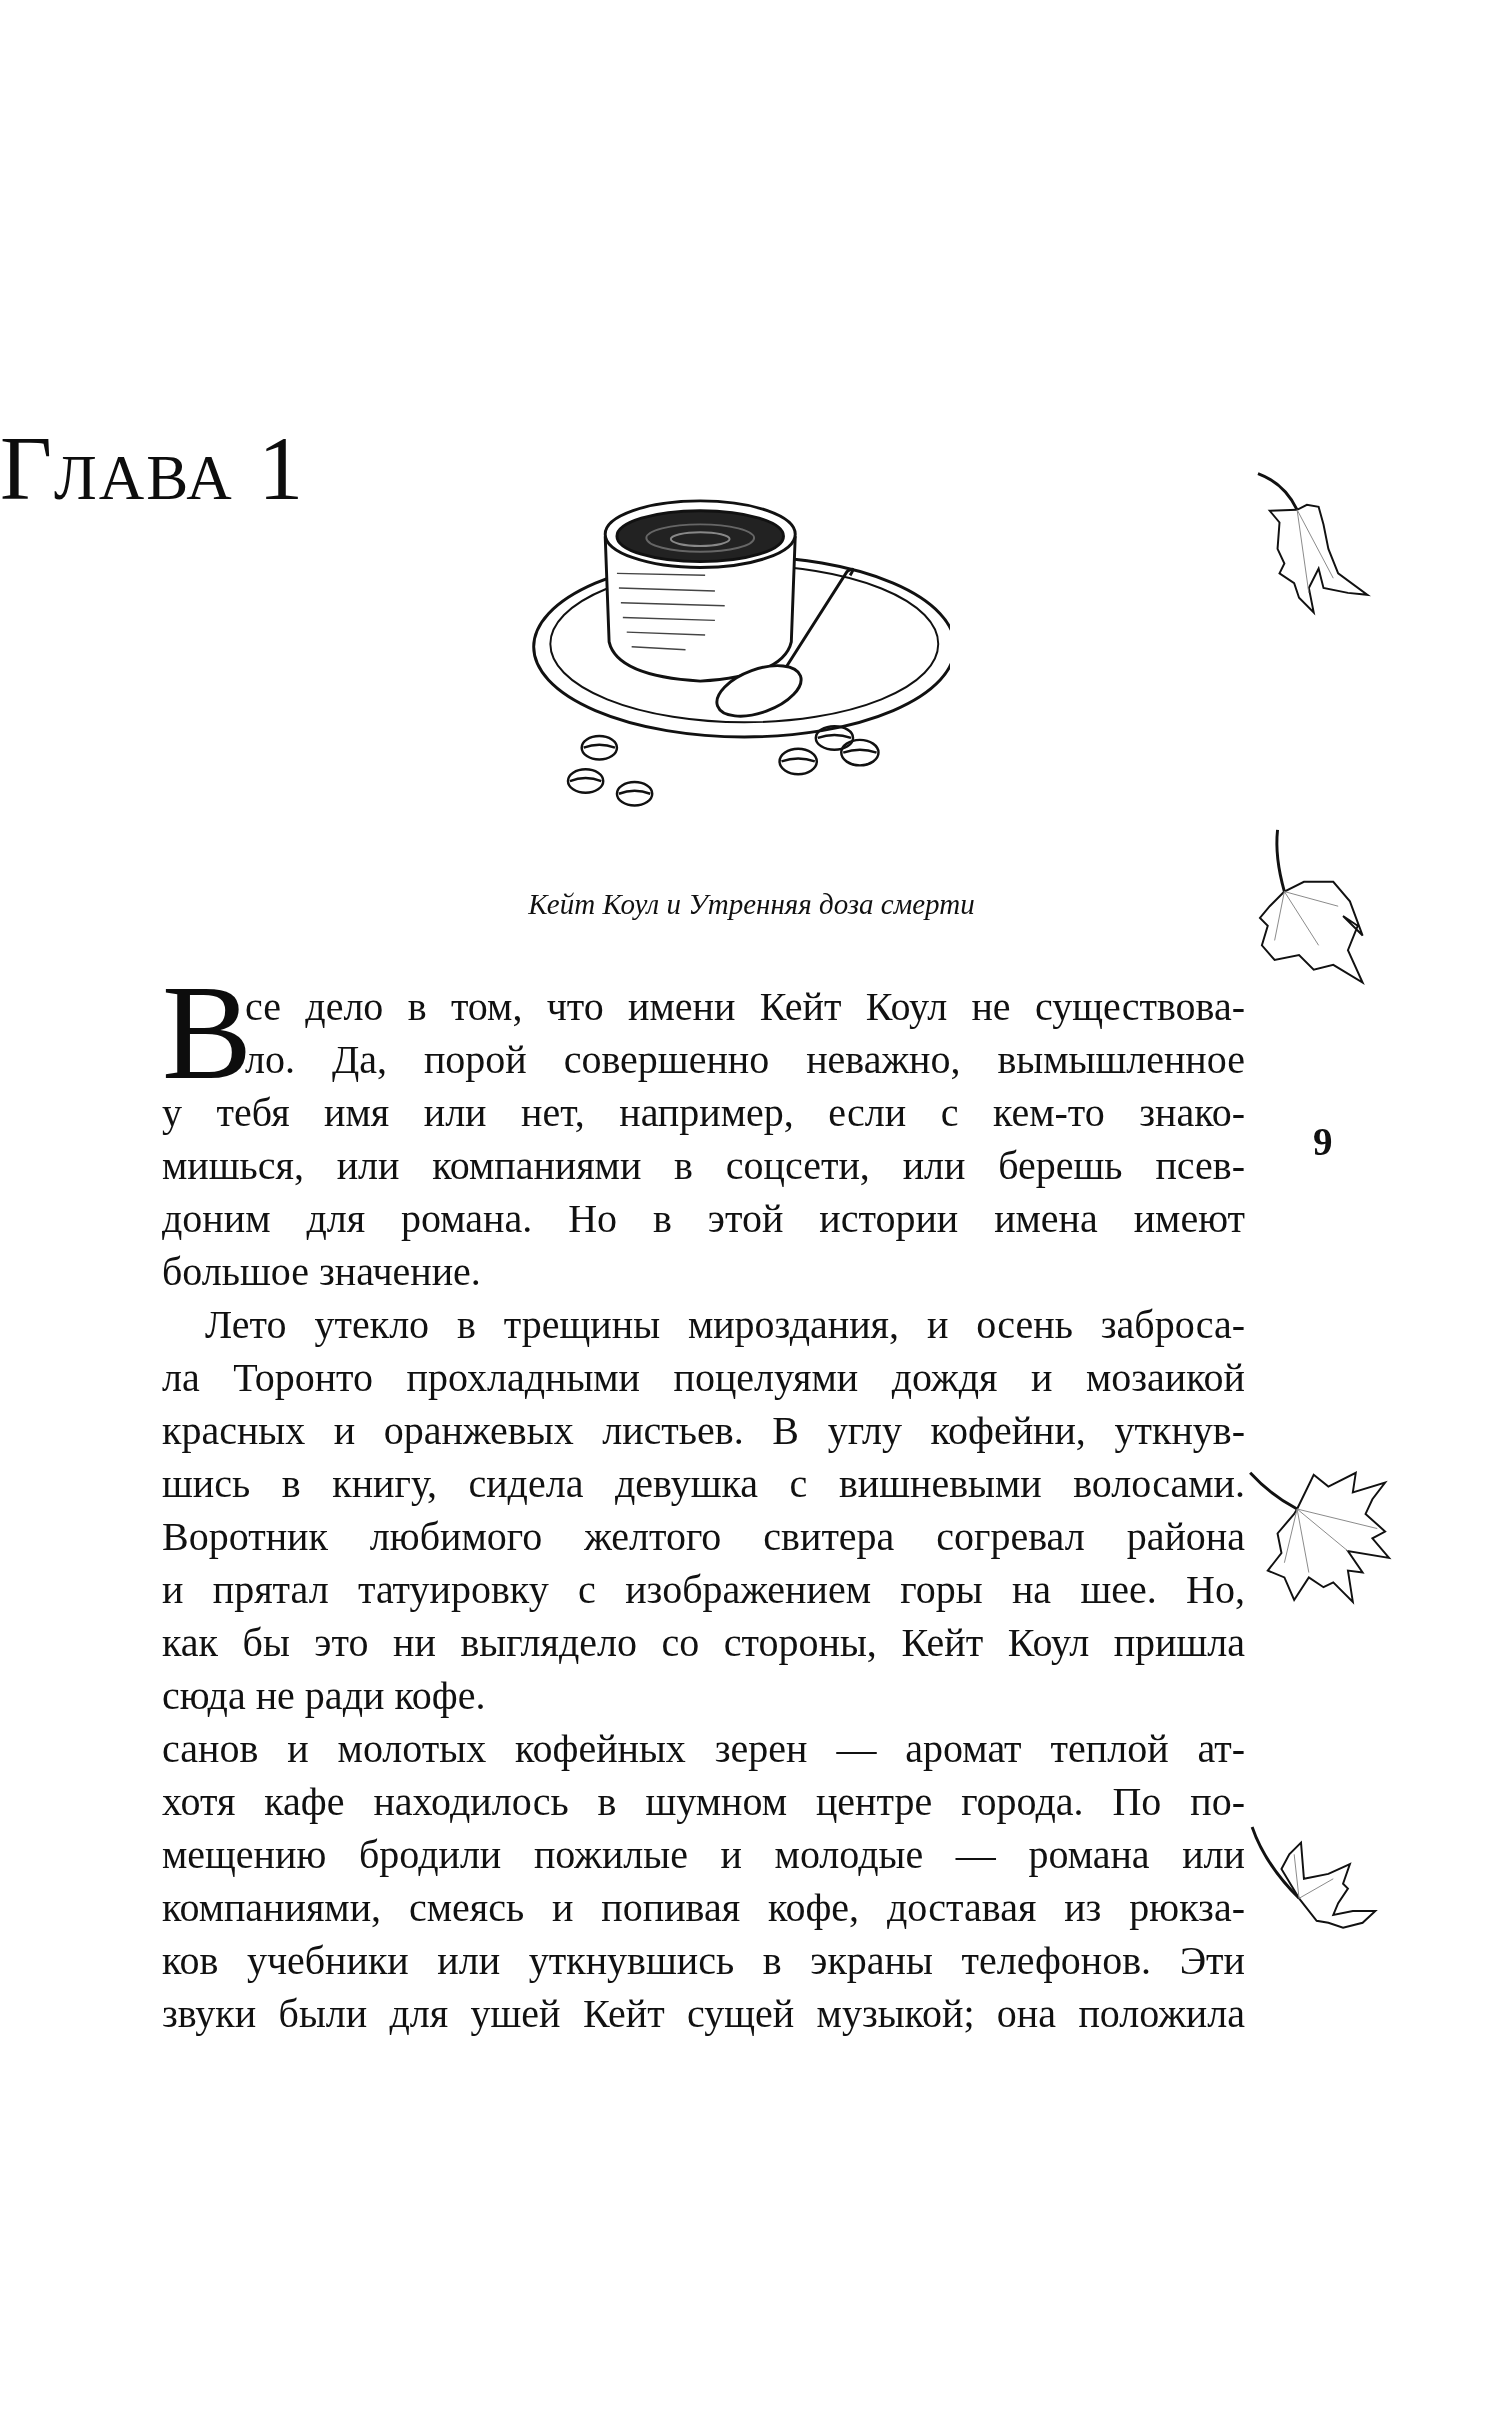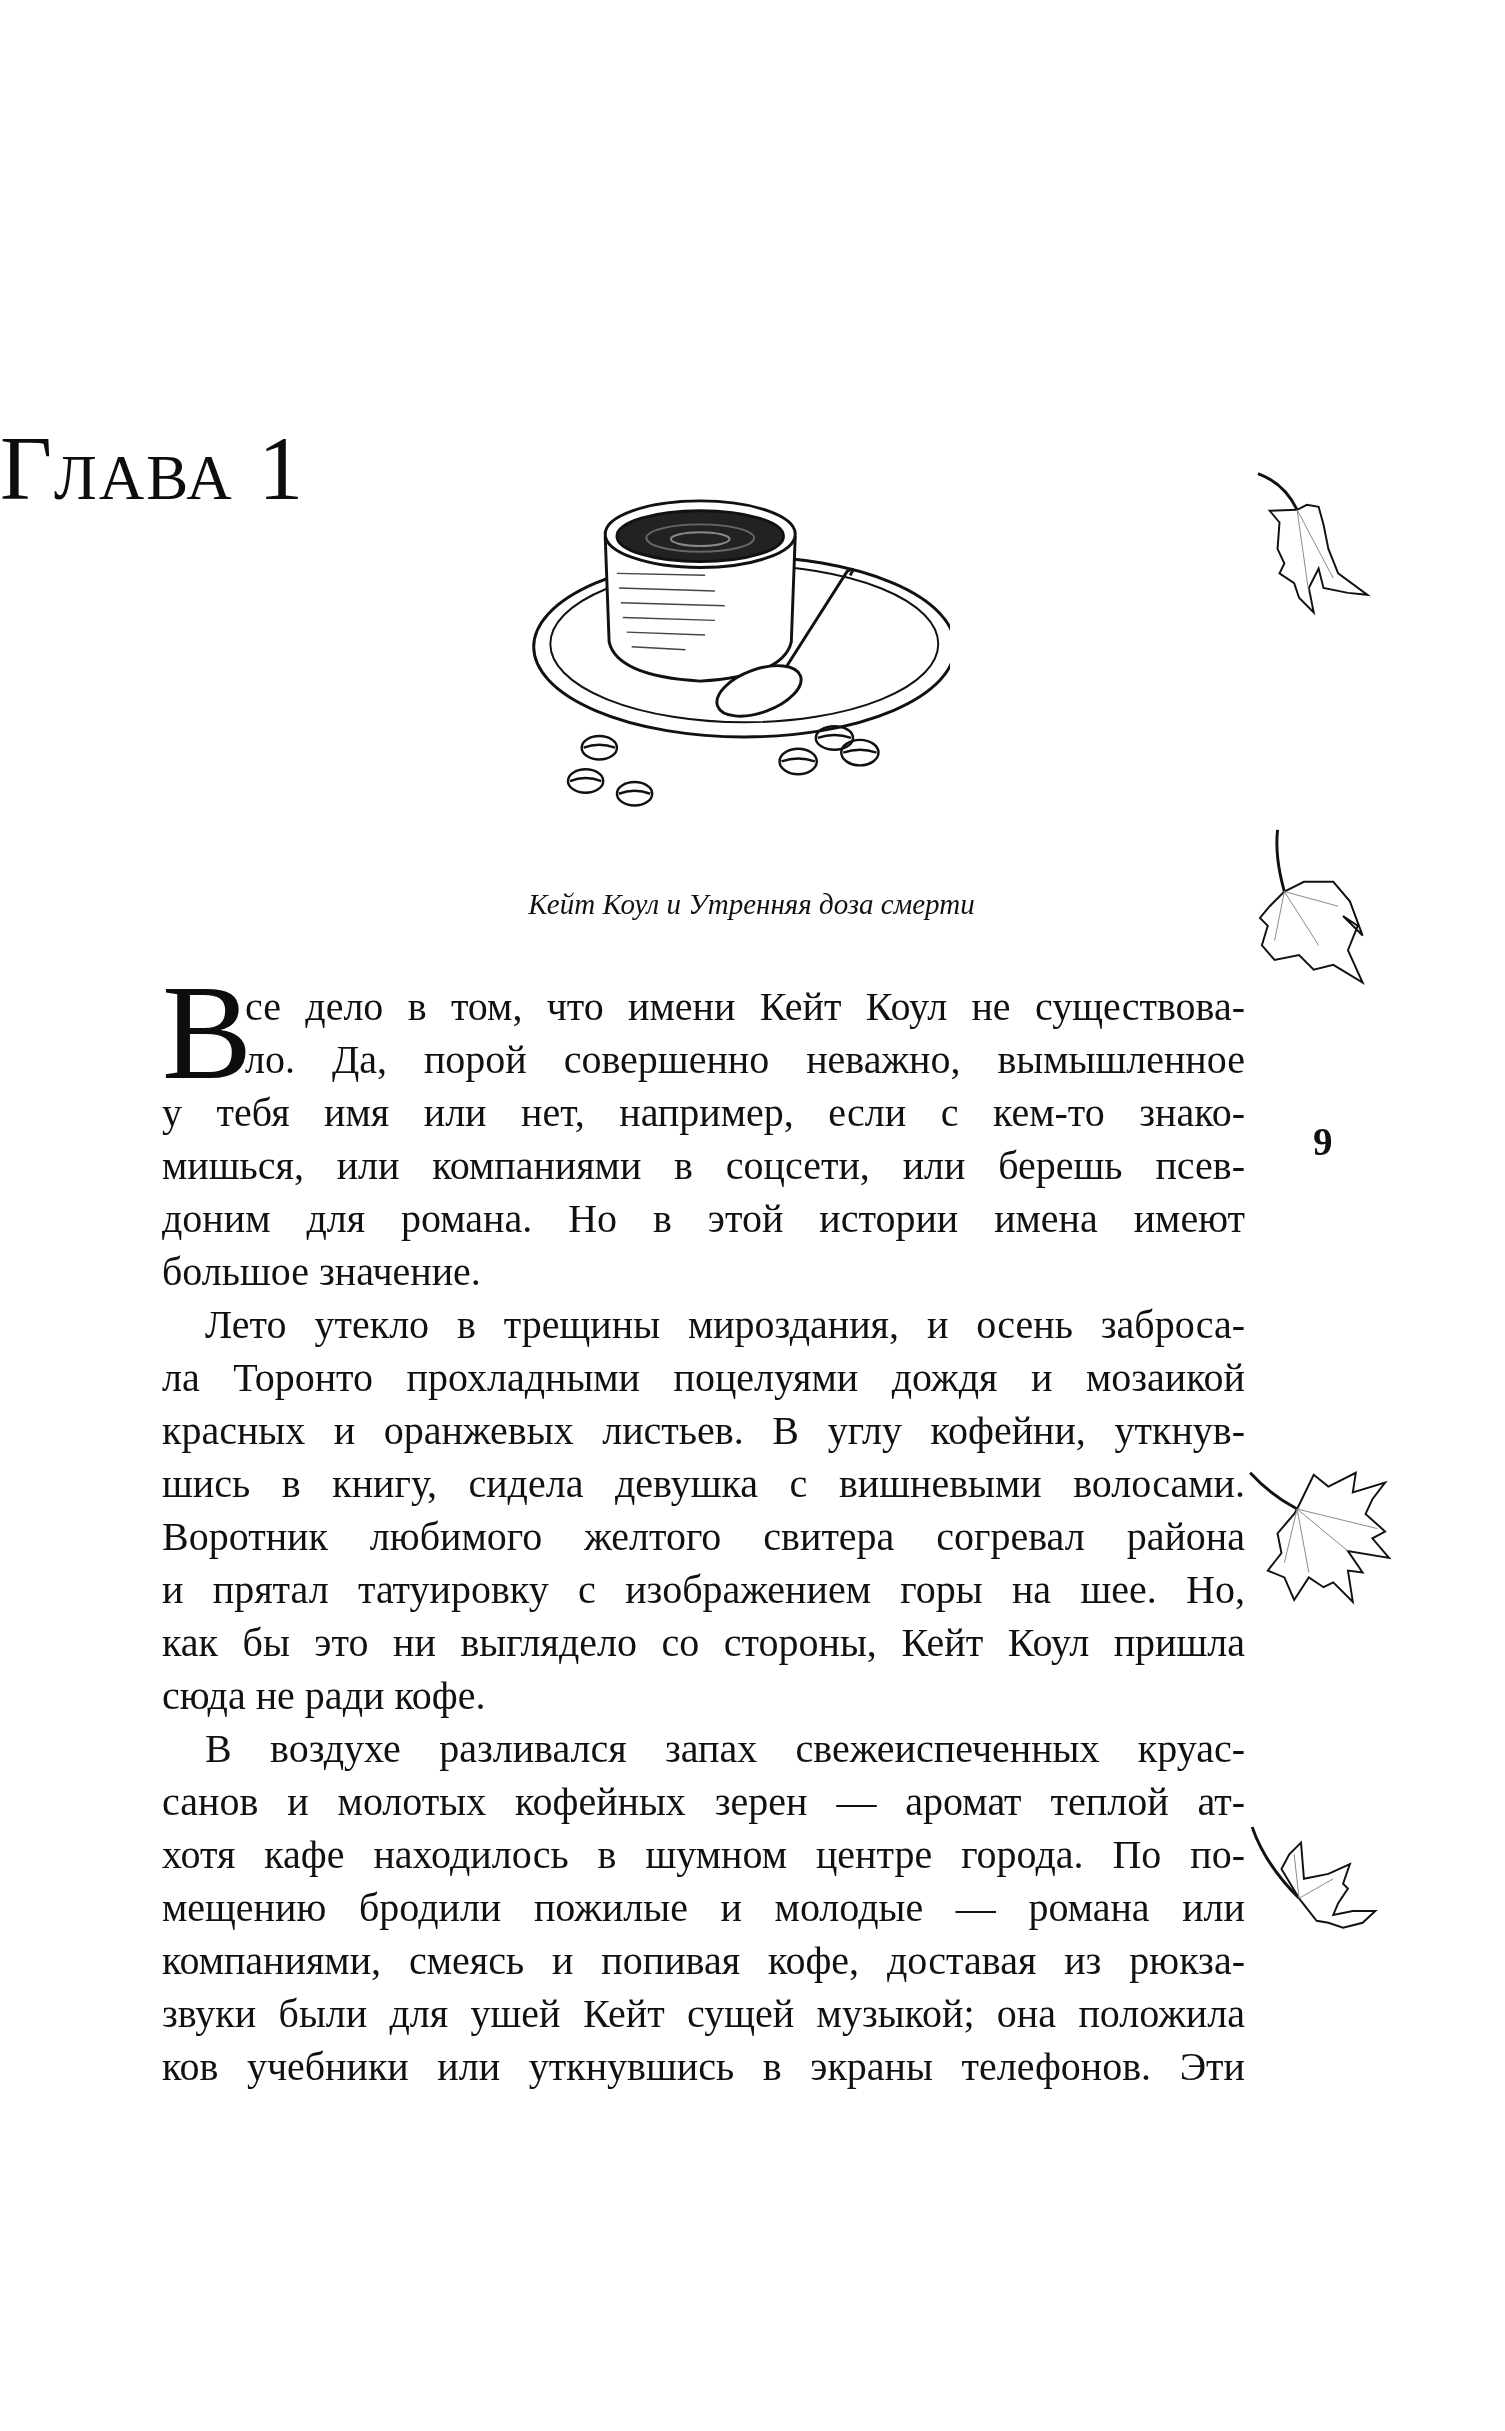--- a/index.html
+++ b/index.html
@@ -160,27 +160,26 @@
     <span class="line">ла Торонто прохладными поцелуями дождя и мозаикой</span>
     <span class="line">красных и оранжевых листьев. В углу кофейни, уткнув-</span>
     <span class="line">шись в книгу, сидела девушка с вишневыми волосами.</span>
     <span class="line">Воротник любимого желтого свитера согревал района</span>
     <span class="line">и прятал татуировку с изображением горы на шее. Но,</span>
     <span class="line">как бы это ни выглядело со стороны, Кейт Коул пришла</span>
     <span class="line last">сюда не ради кофе.</span>
   </div>
 
   <div>
-    <span class="line indent">В воздухе разливался запах свежеиспеченных круас-</span>
     <span class="line">санов и молотых кофейных зерен — аромат теплой ат-</span>
     <span class="line">хотя кафе находилось в шумном центре города. По по-</span>
     <span class="line">мещению бродили пожилые и молодые — романа или</span>
     <span class="line">компаниями, смеясь и попивая кофе, доставая из рюкза-</span>
+    <span class="line">ков учебники или уткнувшись в экраны телефонов. Эти</span>
     <span class="line">звуки были для ушей Кейт сущей музыкой; она положила</span>
-    <span class="line">ков учебники или уткнувшись в экраны телефонов. Эти</span>
   </div>
 </div>
 
 <div class="page-number">9</div>
 
 <div class="leaf" style="left:1240px; top:456px;">
   <svg viewBox="0 0 170 180" fill="#fff" stroke="#111" stroke-width="2">
     <path d="M18 18 Q45 28 58 55" fill="none" stroke-width="3"></path>
     <path d="M58 55 L30 56 L40 68 L38 95 L45 110 L40 120 L55 130 L60 145 L75 160 L70 135 L80 115 L85 135 L110 140 L130 142 L100 120 L90 95 L85 70 L80 52 L68 50 Z"></path>
     <path d="M58 55 L70 140 M58 55 L95 125" fill="none" stroke="#888" stroke-width="1"></path>

